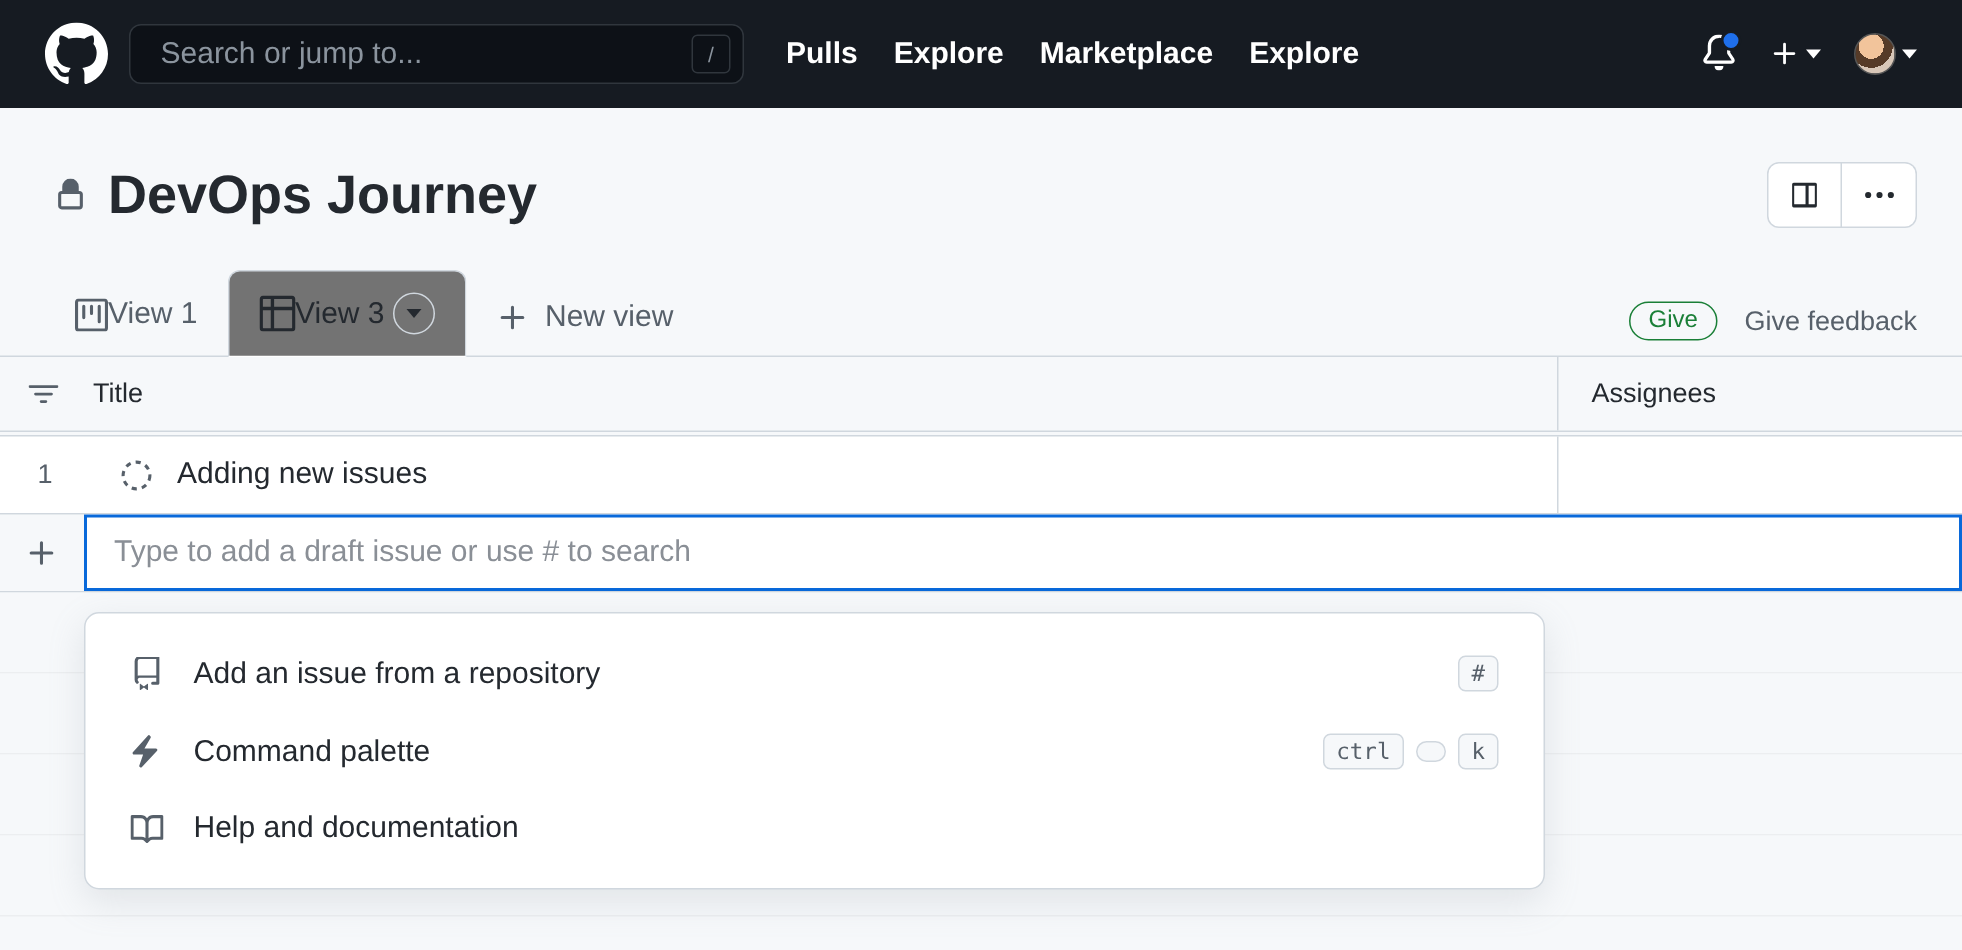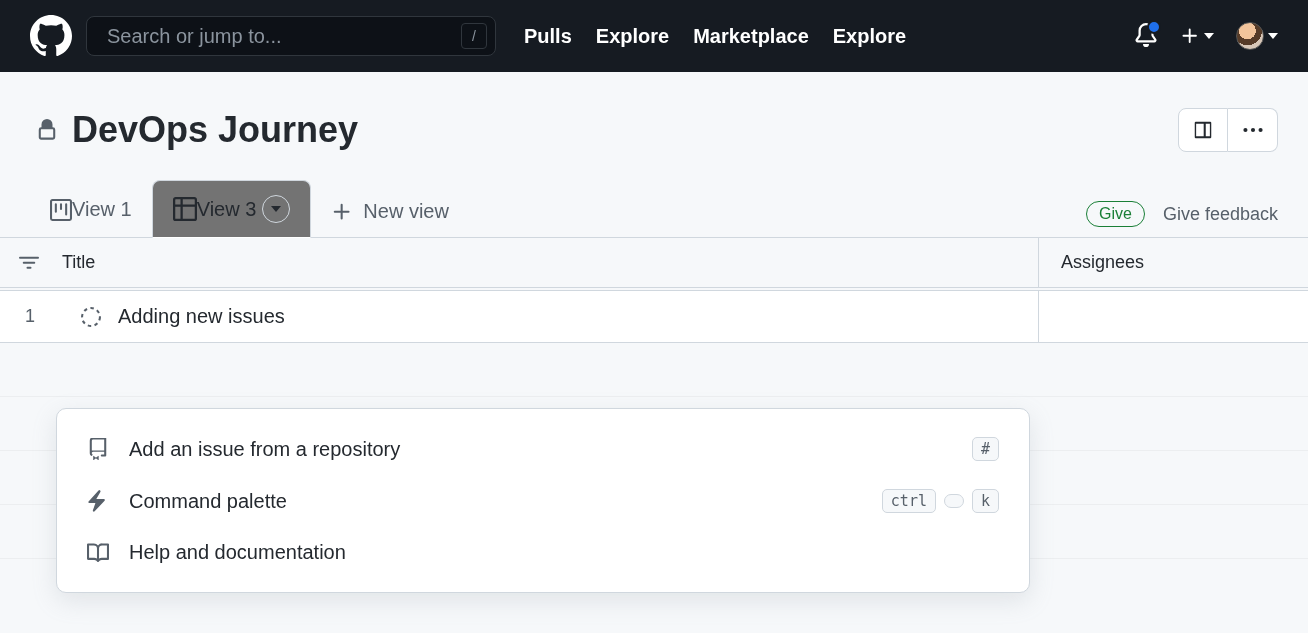--- a/index.html
+++ b/index.html
@@ -345,20 +345,30 @@
       <span class="draft-circle">
         <svg width="22" height="22" viewBox="0 0 16 16" fill="#57606a">
             <circle cx="8" cy="8" r="6.5" fill="none" stroke="#57606a" stroke-width="1.5" stroke-dasharray="2.5 2.5"></circle>
           </svg>
       </span>
       <span>Adding new issues</span>
     </div>
     <div class="assign-cell"></div>
   </div>
 
+  <div class="add-row">
+    <div class="add-plus-cell">
+      <svg width="22" height="22" viewBox="0 0 16 16" fill="#57606a">
+          <path d="M7.75 2a.75.75 0 0 1 .75.75V7h4.25a.75.75 0 0 1 0 1.5H8.5v4.25a.75.75 0 0 1-1.5 0V8.5H2.75a.75.75 0 0 1 0-1.5H7V2.75A.75.75 0 0 1 7.75 2Z"></path>
+        </svg>
+    </div>
+    <div class="add-input-cell">
+      <input type="text" placeholder="Type to add a draft issue or use # to search" style="">
+    </div>
+  </div>
 
   <div class="ghost"></div>
   <div class="ghost"></div>
   <div class="ghost"></div>
   <div class="ghost"></div>
 </div>
 
 <div class="popup">
   <div class="popup-item">
     <div class="popup-item-left">

